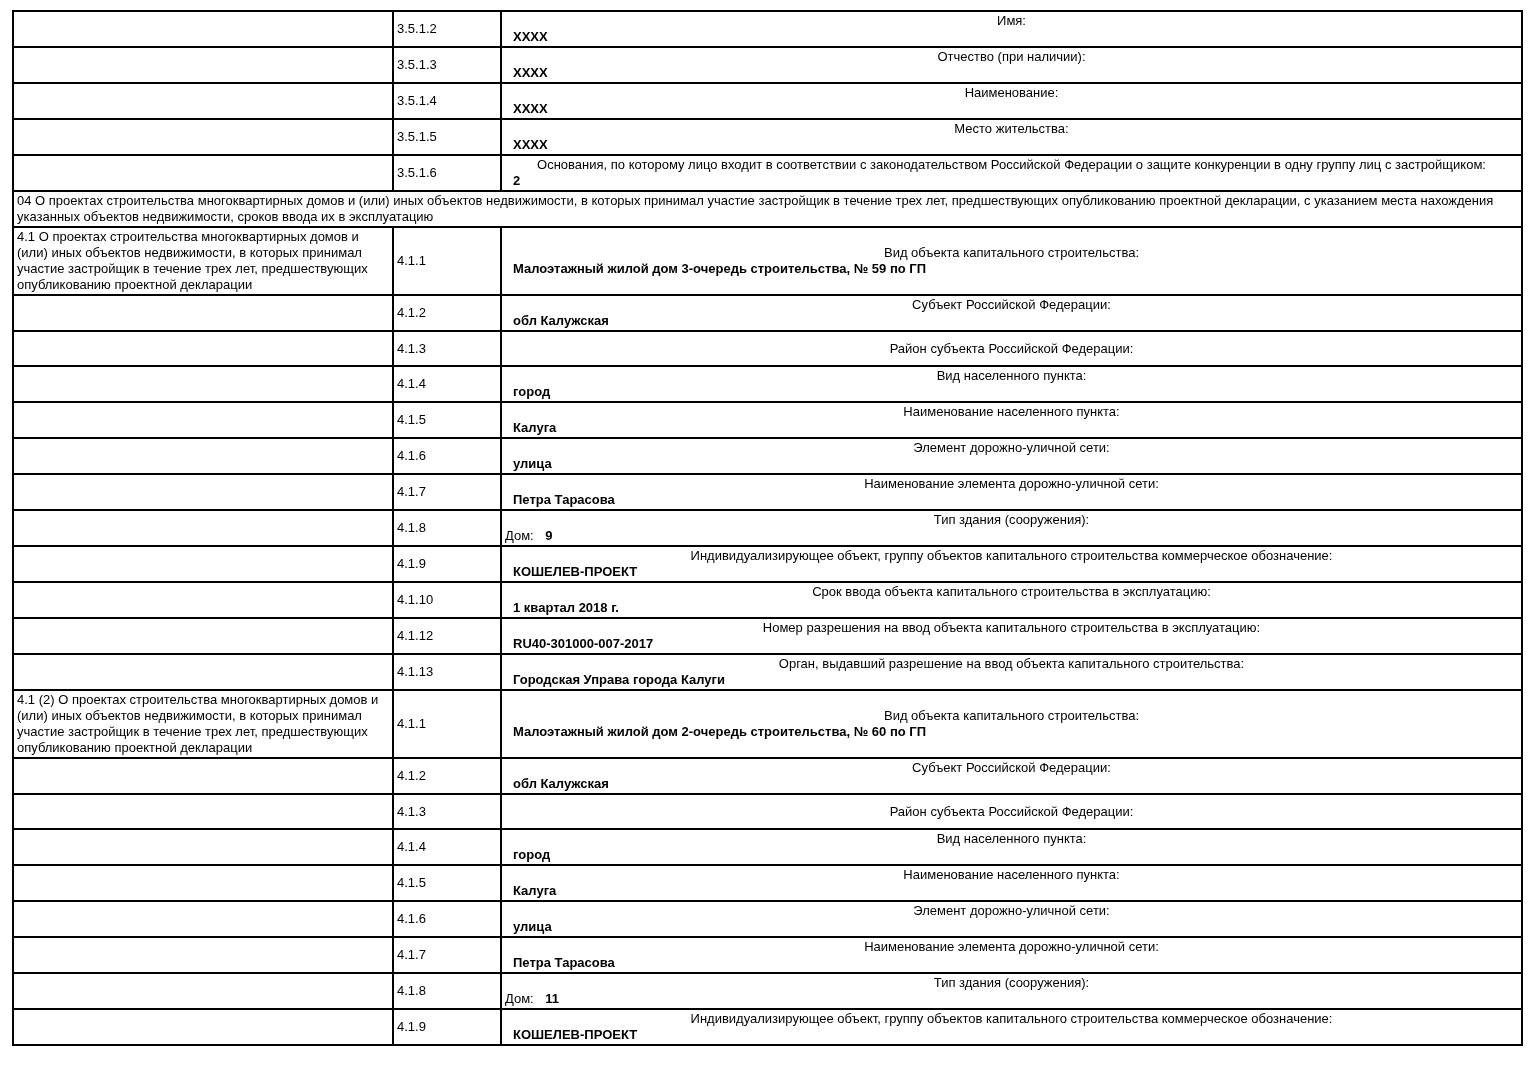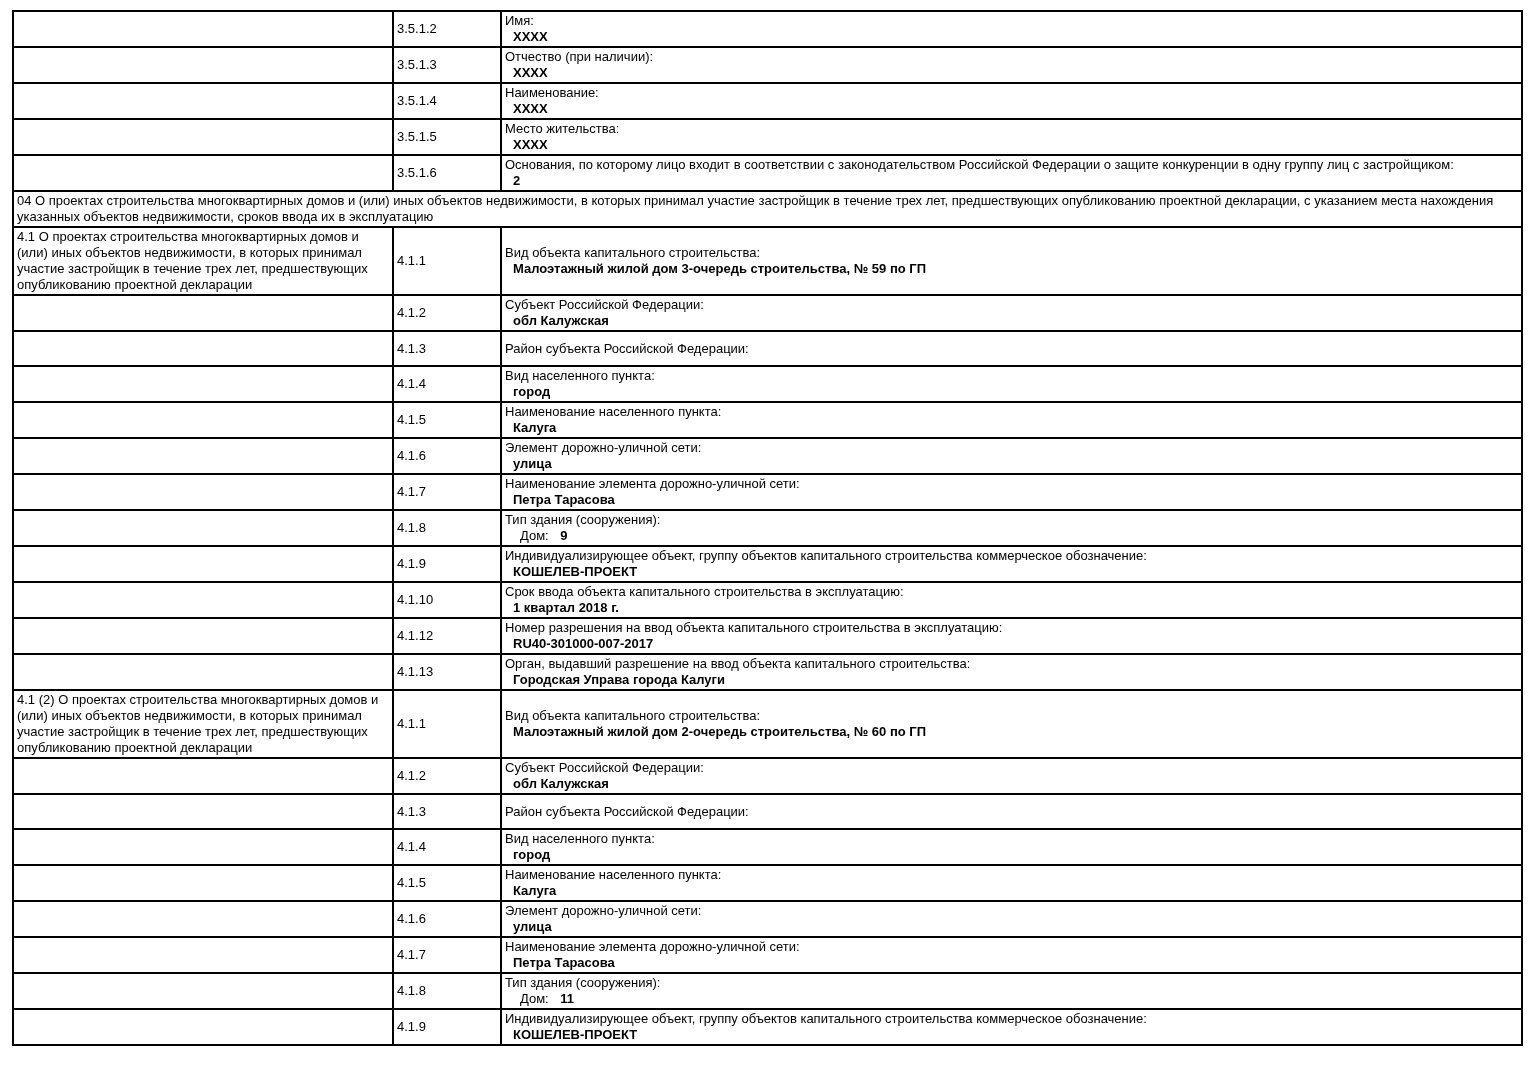--- a/index.html
+++ b/index.html
@@ -29,23 +29,23 @@
     vertical-align:middle;
     overflow:hidden;
     word-wrap:break-word;
   }
   td.c1{ width:372px; vertical-align:top; }
   td.c2{ width:100px; }
   td.c3{ width:1013px; }
   td.section{
     padding:2px 3px;
   }
-  .lbl{ font-weight:normal; }
+  .lbl{ font-weight:normal;text-align:center; }
   .valline .val{ font-weight:bold;margin-left:8px; }
-  .valline .pfx{ font-weight:normal;margin-left:15px; }
+  .valline .pfx{ font-weight:normal; }
   tr.minrow td{ height:31px; }
 </style>
 </head>
 <body>
 
 <div class="page">
   <table class="decl">
     <tbody>
         <tr>
           <td class="c1"></td>

